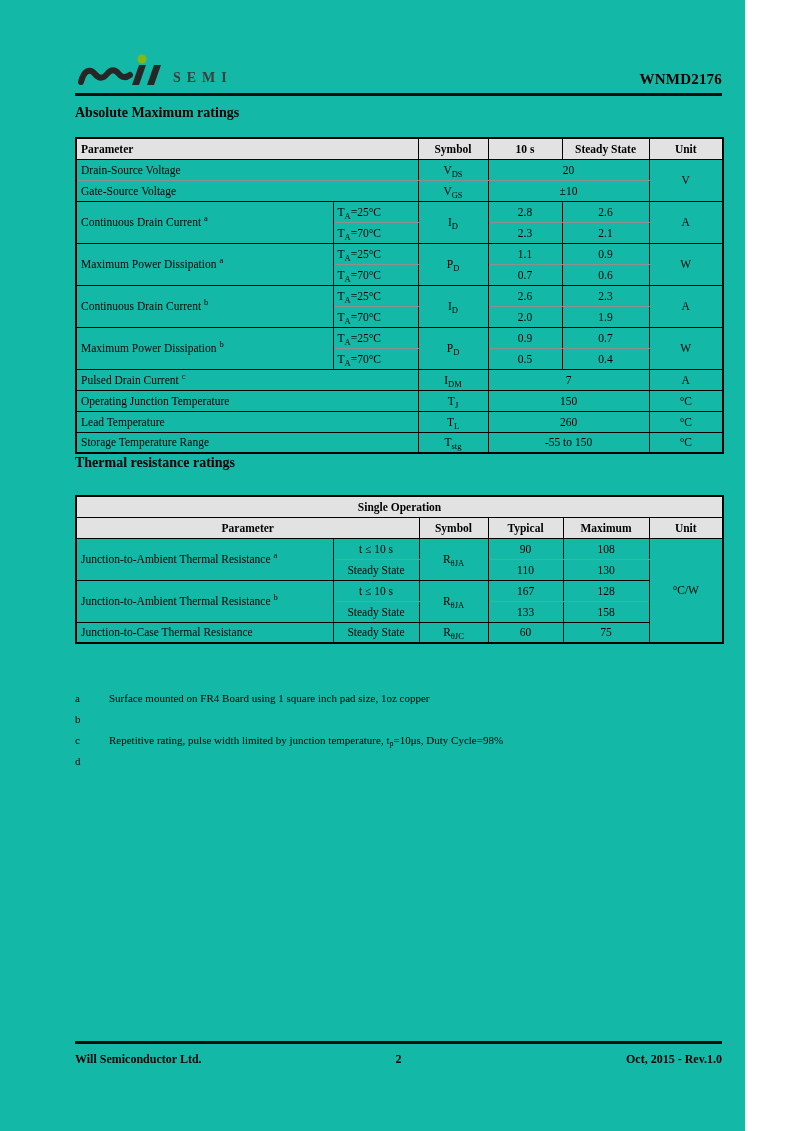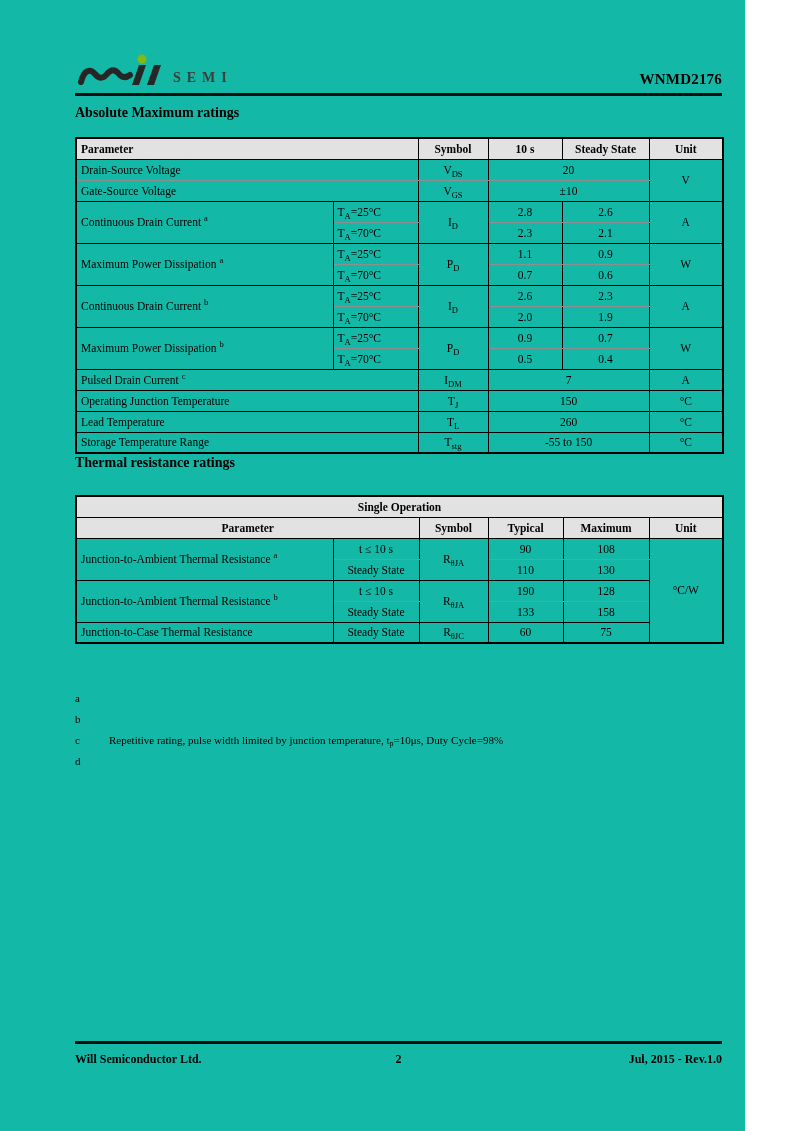--- a/index.html
+++ b/index.html
@@ -242,21 +242,21 @@
       <tr>
         <td class="gt">Steady State</td>
         <td class="gt">110</td>
         <td class="gt">130</td>
       </tr>
 
       <tr>
         <td rowspan="2" class="pl"><span>Junction-to-Ambient Thermal Resistance</span><sup class="note">b</sup></td>
         <td class="gb">t ≤ 10 s</td>
         <td rowspan="2"><span>R</span><sub>θJA</sub></td>
-        <td class="gb">190</td>
+        <td class="gb">167</td>
         <td class="gb">128</td>
       </tr>
       <tr>
         <td class="gt">Steady State</td>
         <td class="gt">133</td>
         <td class="gt">158</td>
       </tr>
 
       <tr>
         <td class="pl">Junction-to-Case Thermal Resistance</td>
@@ -264,33 +264,34 @@
         <td><span>R</span><sub>θJC</sub></td>
         <td>60</td>
         <td>75</td>
       </tr>
       </tbody>
     </table>
 
     <div class="footnotes">
       <div class="footnote">
         <span class="fn-marker">a</span>
+        <span class="fn-text"><span>Surface mounted on FR4 Board using 1 square inch pad size, 1oz copper</span><sub></sub><span></span></span>
       </div>
       <div class="footnote">
         <span class="fn-marker">b</span>
       </div>
       <div class="footnote">
         <span class="fn-marker">c</span>
         <span class="fn-text"><span>Repetitive rating, pulse width limited by junction temperature, t</span><sub>p</sub><span>=10μs, Duty Cycle=98%</span></span>
       </div>
       <div class="footnote">
         <span class="fn-marker">d</span>
       </div>
     </div>
 
   </div>
 
   <div class="doc-footer">
     <span class="f-left">Will Semiconductor Ltd.</span>
     <span class="f-mid">2</span>
-    <span class="f-right">Jul, 2015 - Rev.1.0</span>
+    <span class="f-right">Oct, 2015 - Rev.1.0</span>
   </div>
 </div>
 
 </body></html>

